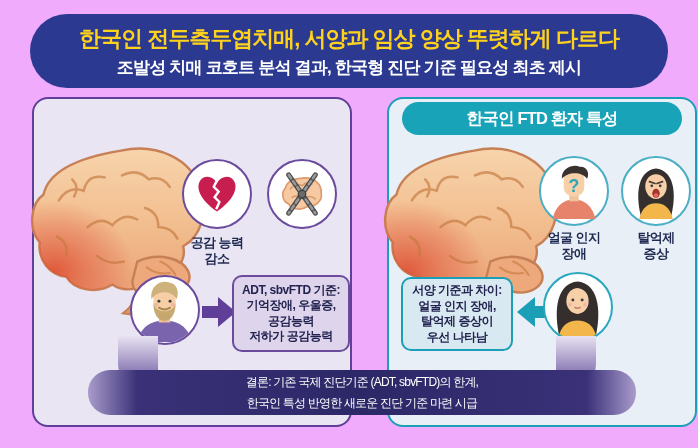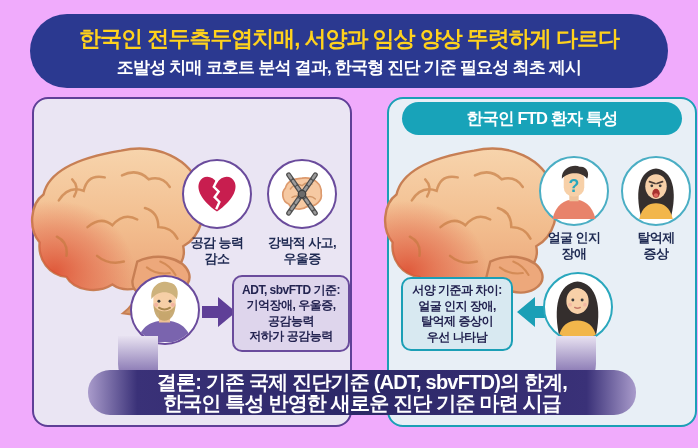--- a/index.html
+++ b/index.html
@@ -45,21 +45,21 @@
 
   .arrow{position:absolute;}
 
   
   .connector{position:absolute;width:40px;height:54px;z-index:3;}
   .connector.left{left:118px;top:336px;background:linear-gradient(#e8e2f1,#5d4797);border-radius:0 0 0 26px;}
   .connector.right{left:556px;top:336px;background:linear-gradient(#e8e2f1,#5d4797);border-radius:0 0 26px 0;}
   .conclusion-band{position:absolute;left:88px;top:370px;width:548px;height:45px;border-radius:22px;z-index:4;
           background:linear-gradient(90deg,#a99bcb 0%,#3a3178 9%,#2c2867 50%,#3a3178 91%,#a99bcb 100%);
           display:flex;flex-direction:column;align-items:center;justify-content:center;}
-  .conclusion-line{color:#ffffff;font-size:20px;font-weight:700;letter-spacing:-0.8px;line-height:21px;white-space:nowrap;}
+  .conclusion-line{color:#ffffff;font-size:12px;font-weight:400;letter-spacing:-0.8px;line-height:21px;white-space:nowrap;}
 </style>
 </head>
 <body>
 
 <div class="stage">
 
   <svg width="0" height="0" style="position:absolute" aria-hidden="true">
     <defs>
       <linearGradient id="brainGrad" x1="0" y1="0" x2="0" y2="1">
         <stop offset="0" stop-color="#f7d4ac"></stop>
@@ -134,24 +134,20 @@
             <path d="M46,7 L14,53"></path>
           </g>
         <circle cx="30" cy="30" r="4.5" fill="#6b6b6b" stroke="#3f3f3f" stroke-width="1.5"></circle>
       </svg>
     </div>
 
     <div class="symptom-label" style="left:135px;top:136px">
       <span>공감 능력</span><br>
       <span>감소</span>
     </div>
-    <div class="symptom-label" style="left:220px;top:136px">
-      <span>강박적 사고,</span><br>
-      <span>우울증</span>
-    </div>
 
     <div class="avatar-circle purple" style="left:96px;top:176px">
       <svg width="65" height="65" viewBox="0 0 70 70">
         <path d="M6,70 C9,53 21,47 35,47 C49,47 61,53 64,70 Z" fill="#7a64ae"></path>
         <rect x="29" y="36" width="12" height="13" fill="#eec094"></rect>
         <rect x="23" y="10" width="24" height="30" rx="11" fill="#f6cfa6"></rect>
         <path d="M21,24 C19,8 33,3 40,6 C49,7 51,17 48,24 C43,14 27,14 21,24 Z" fill="#cdb27c"></path>
         <path d="M23,28 C23,42 29,47 35,47 C41,47 47,42 47,28 C45,40 25,40 23,28 Z" fill="#c2a368" opacity="0.9"></path>
         <path d="M29,33 q6,4 12,0" fill="none" stroke="#a8874e" stroke-width="2" stroke-linecap="round"></path>
         <circle cx="29" cy="26" r="1.6" fill="#3b3b3b"></circle>

